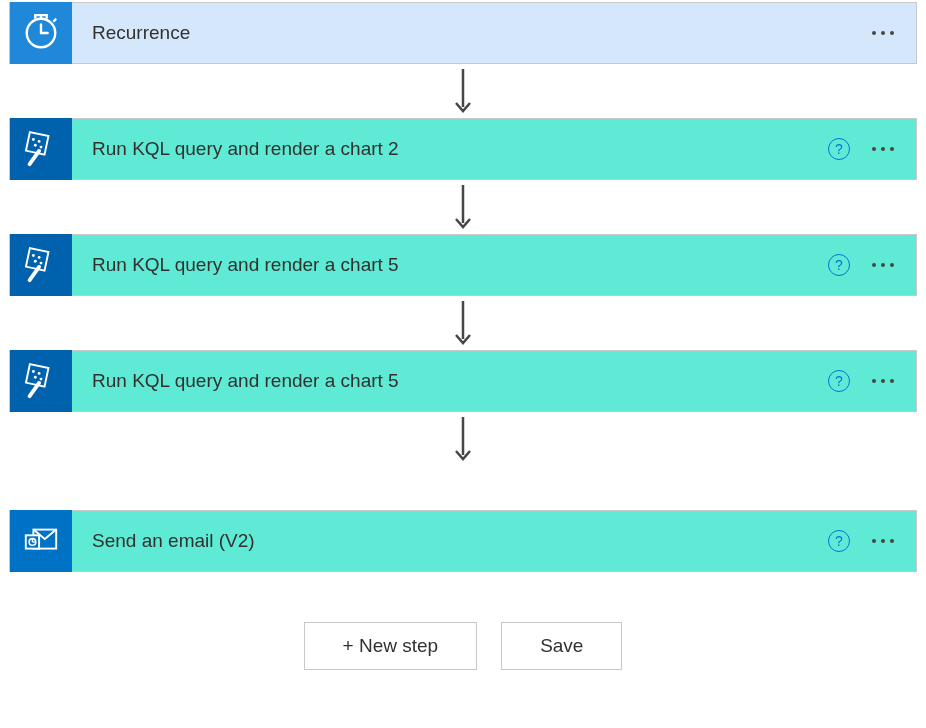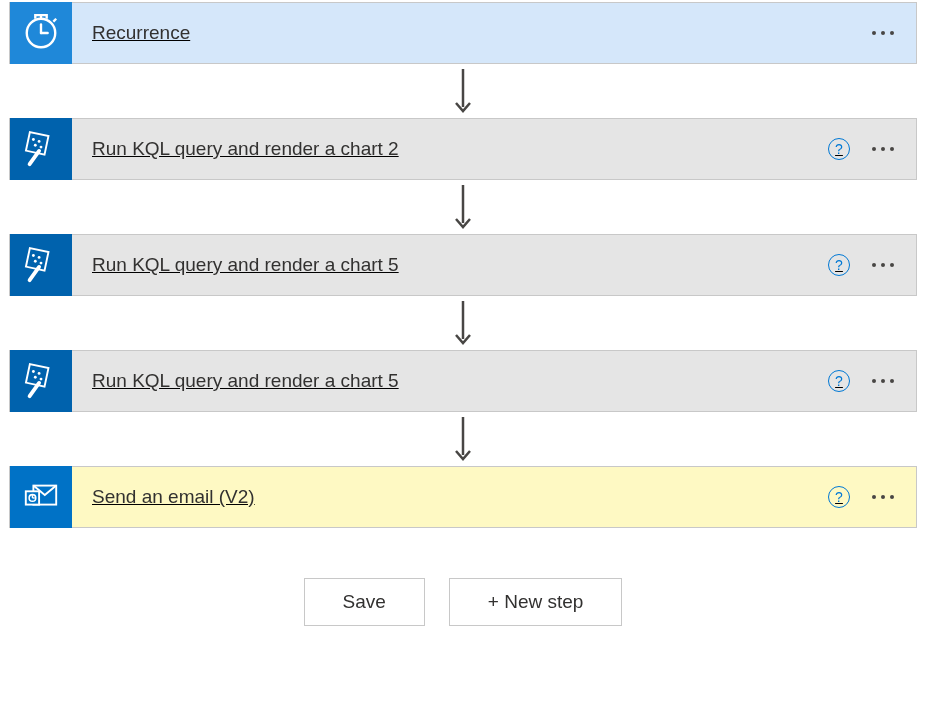--- a/index.html
+++ b/index.html
@@ -20,30 +20,30 @@
       width: 100%;
     }
     .step-card {
       display: flex;
       align-items: center;
       width: 908px;
       height: 62px;
       border: 1px solid #c8c8c8;
       background: #ffffff;
       cursor: pointer;
-      text-decoration: underline;
     }
     .step-card.recurrence {
       background: #d5e7fa;
     }
     .step-card.kql {
-      background: #e5e5e5;
+      background: #5eead4;
     }
     .step-card.email {
-      background: #fef9c3;
+      background: #5eead4;
+      margin-top: 44px;
     }
     .step-icon {
       width: 62px;
       height: 62px;
       display: flex;
       align-items: center;
       justify-content: center;
       flex-shrink: 0;
     }
     .step-icon.recurrence-icon {
@@ -258,17 +258,17 @@
       <div class="help-icon">?</div>
       <div class="more-icon">
         <span class="dot"></span>
           <span class="dot"></span>
           <span class="dot"></span>
       </div>
     </div>
   </div>
 
   <div class="footer-buttons">
+    <button class="btn">+ New step</button>
     <button class="btn">Save</button>
-    <button class="btn">+ New step</button>
   </div>
 
 </div>
 
 </body></html>

